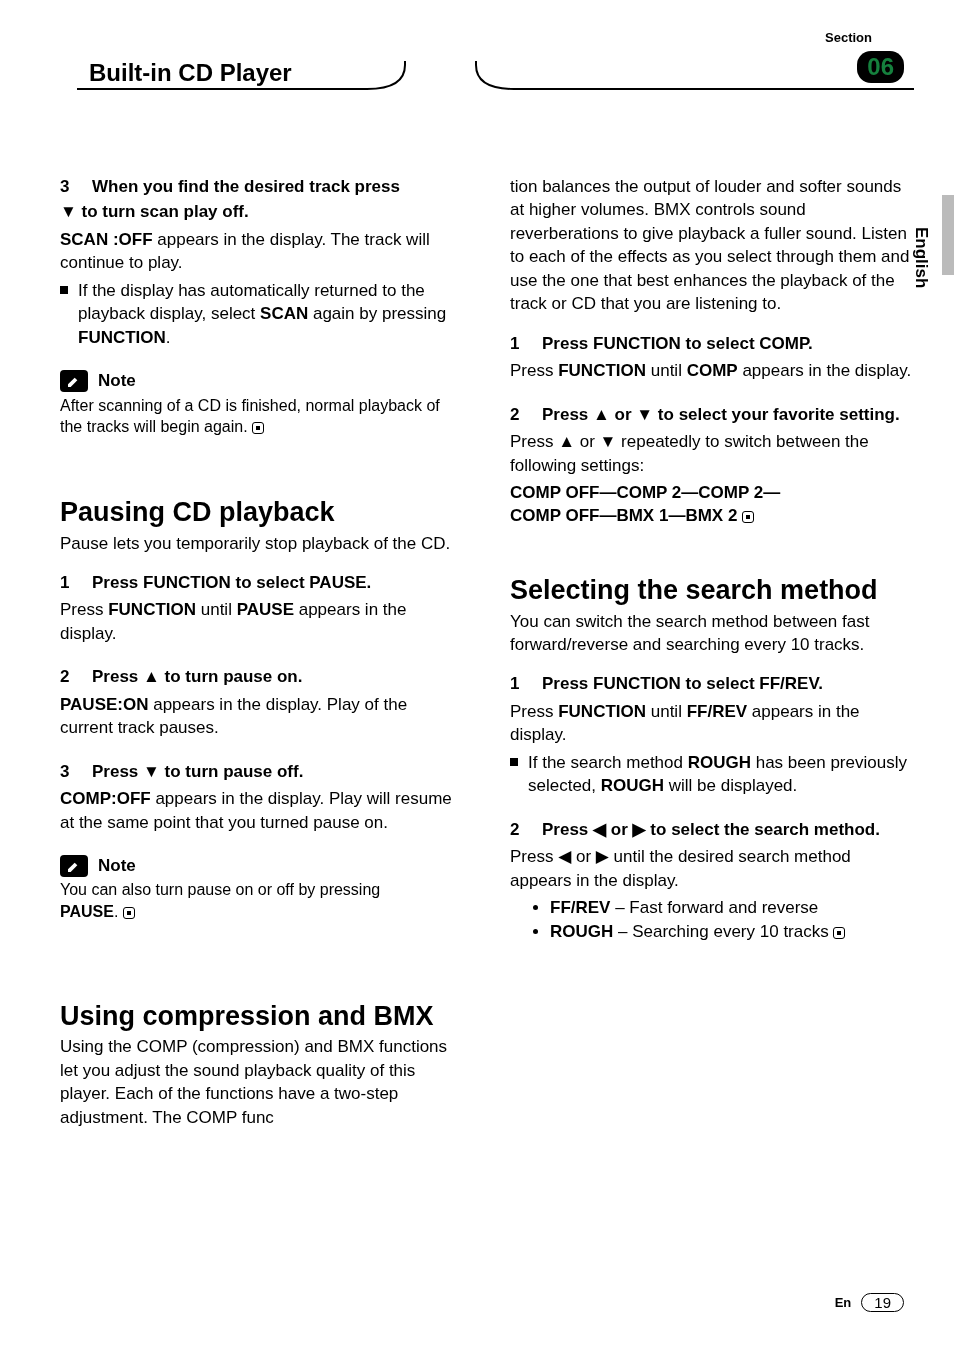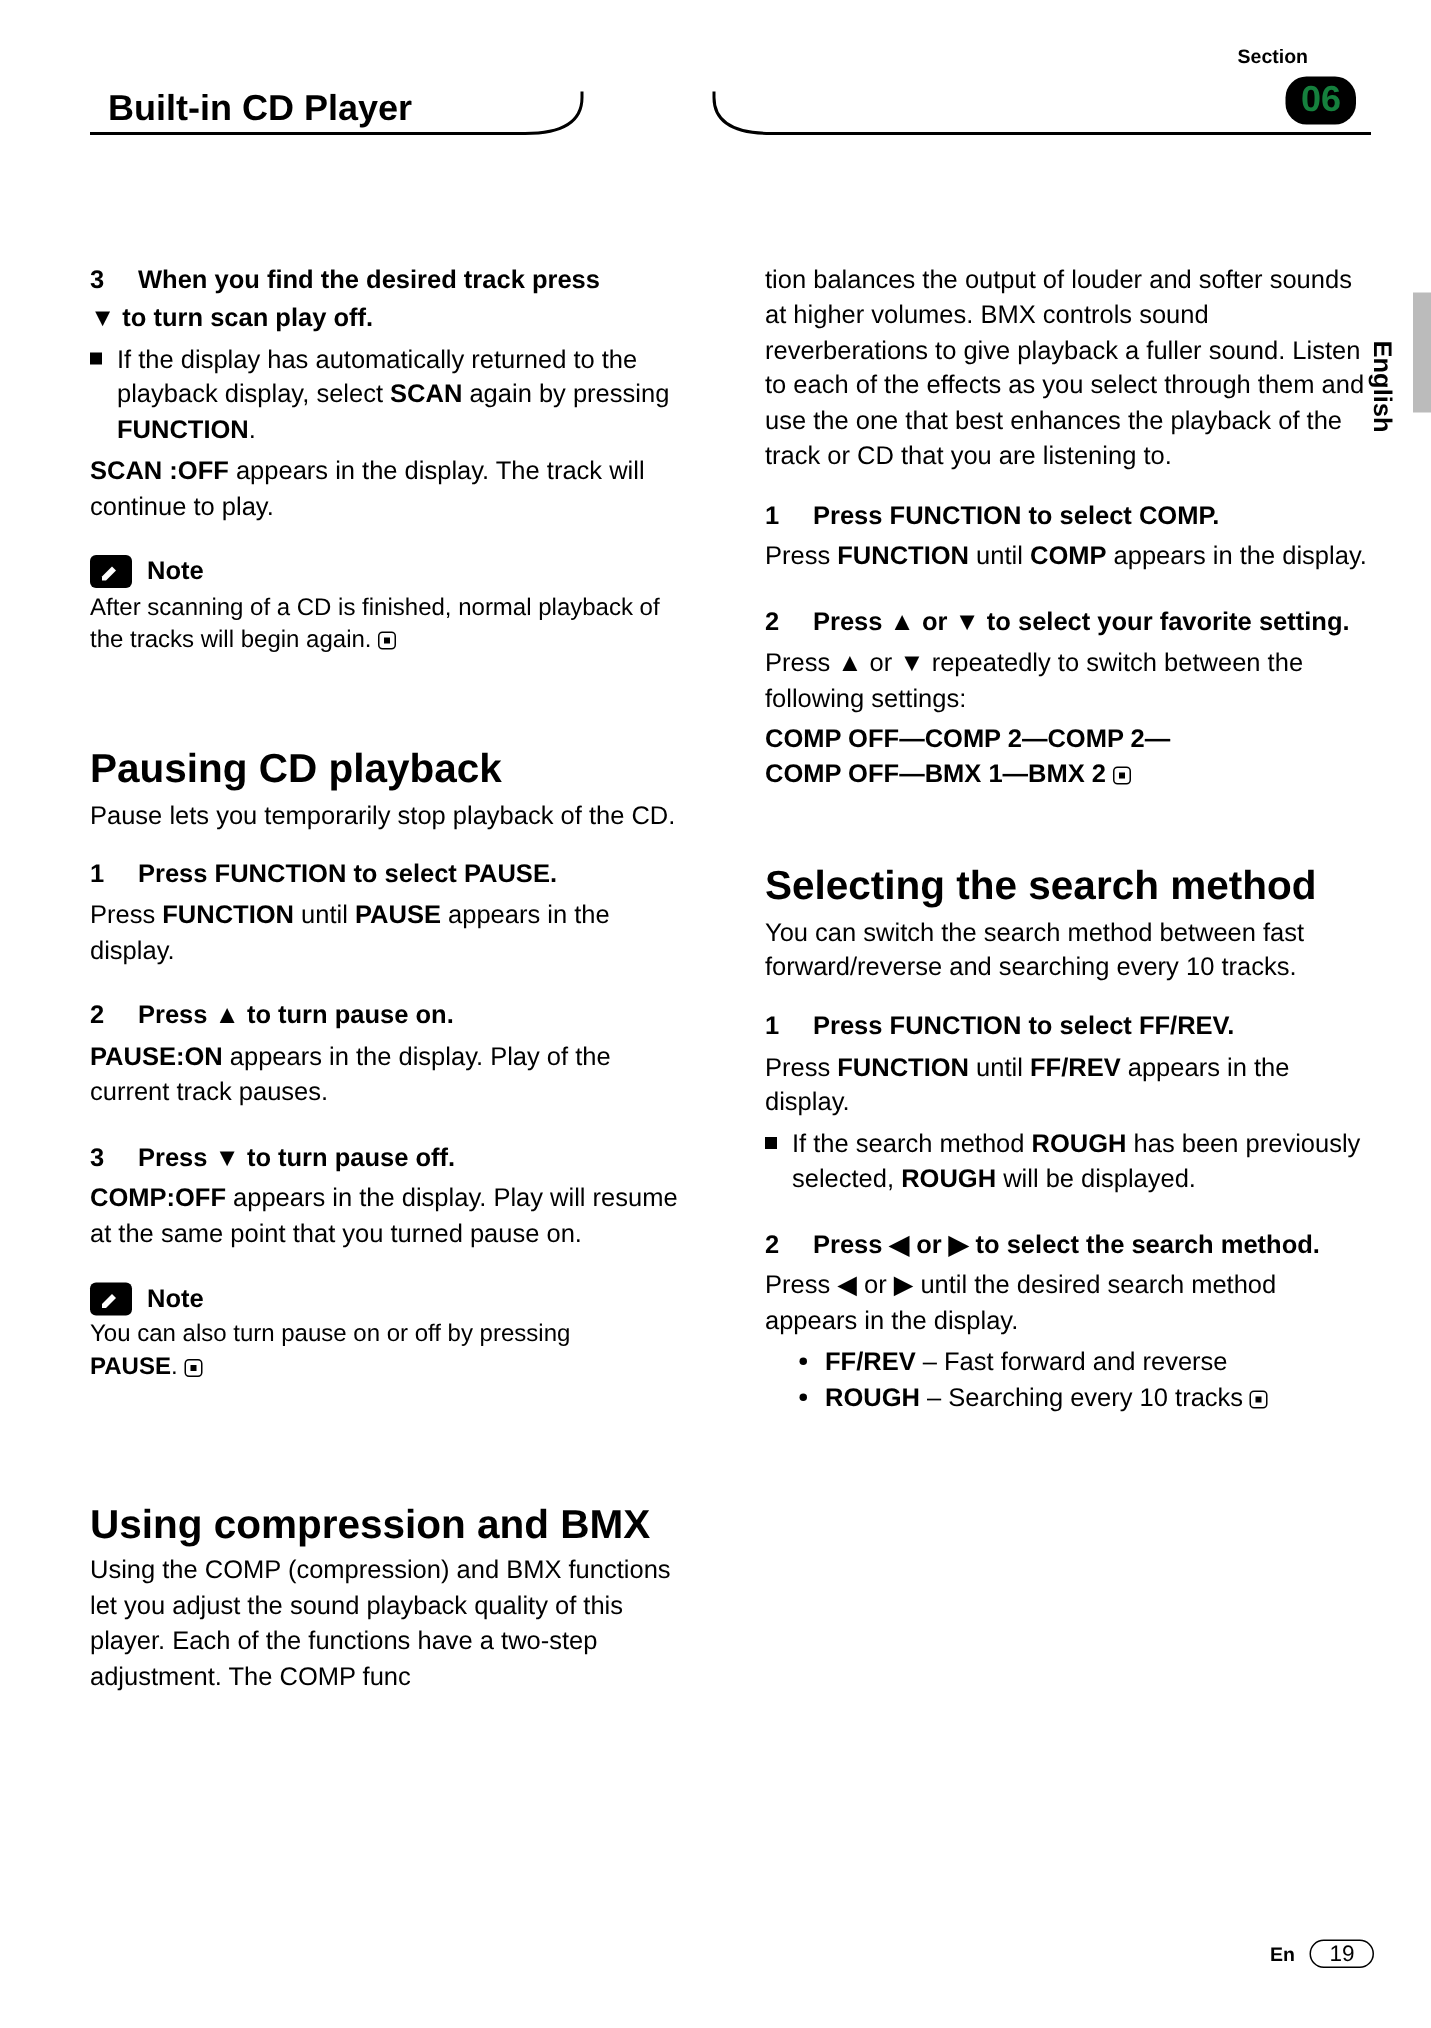--- a/index.html
+++ b/index.html
@@ -29,21 +29,21 @@
   }
   .section-label {
     position: absolute;
     right: 42px;
     top: -25px;
     font-size: 13px;
     font-weight: bold;
   }
   .chapter-pill {
     position: absolute;
-    left: 0;
+    left: 17px;
     top: 0;
     height: 36px;
     display: flex;
     align-items: center;
     padding: 0 10px 0 10px;
     justify-content: flex-end;
   }
   .chapter-pill svg { position:absolute; left:0; top:0; }
   .chapter-title {
     position: relative;
@@ -159,21 +159,21 @@
   ul.bullets {
     margin:4px 0 0 0;
     padding-left: 40px;
   }
   ul.bullets li { margin:0; }
 
   
   .footer {
     position:absolute;
     bottom: 40px;
-    right: 38px;
+    right: 50px;
     display:flex;
     align-items:center;
     gap:10px;
     font-size:13px;
   }
   .footer .pn {
     border:1.2px solid #000;
     border-radius: 12px;
     padding: 0 12px;
     font-weight:normal;
@@ -206,22 +206,22 @@
     <div class="lang-text">English</div>
   </div>
 
   <div class="cols">
 
     <div class="col">
 
       <div class="block">
         <p class="para"><span class="step-num b">3</span><span class="b">When you find the desired track press</span></p>
         <p class="para b" style="margin-top:-2px;">▼ to turn scan play off.</p>
+        <p class="para"><span class="b">SCAN :OFF</span><span> appears in the display. The track will continue to play.</span></p>
         <p class="para bullet-indent"><span class="sq"></span><span>If the display has automatically returned to the playback display, select </span><span class="b">SCAN</span><span> again by pressing </span><span class="b">FUNCTION</span><span>.</span></p>
-        <p class="para"><span class="b">SCAN :OFF</span><span> appears in the display. The track will continue to play.</span></p>
       </div>
 
       <div class="note-row">
         <span class="note-icon">
           <svg viewBox="0 0 24 24">
               <path d="M3 17l10-10 4 4-10 10H3v-4z" fill="#fff"></path>
             </svg>
         </span>
         <span class="note-lbl">Note</span>
       </div>

